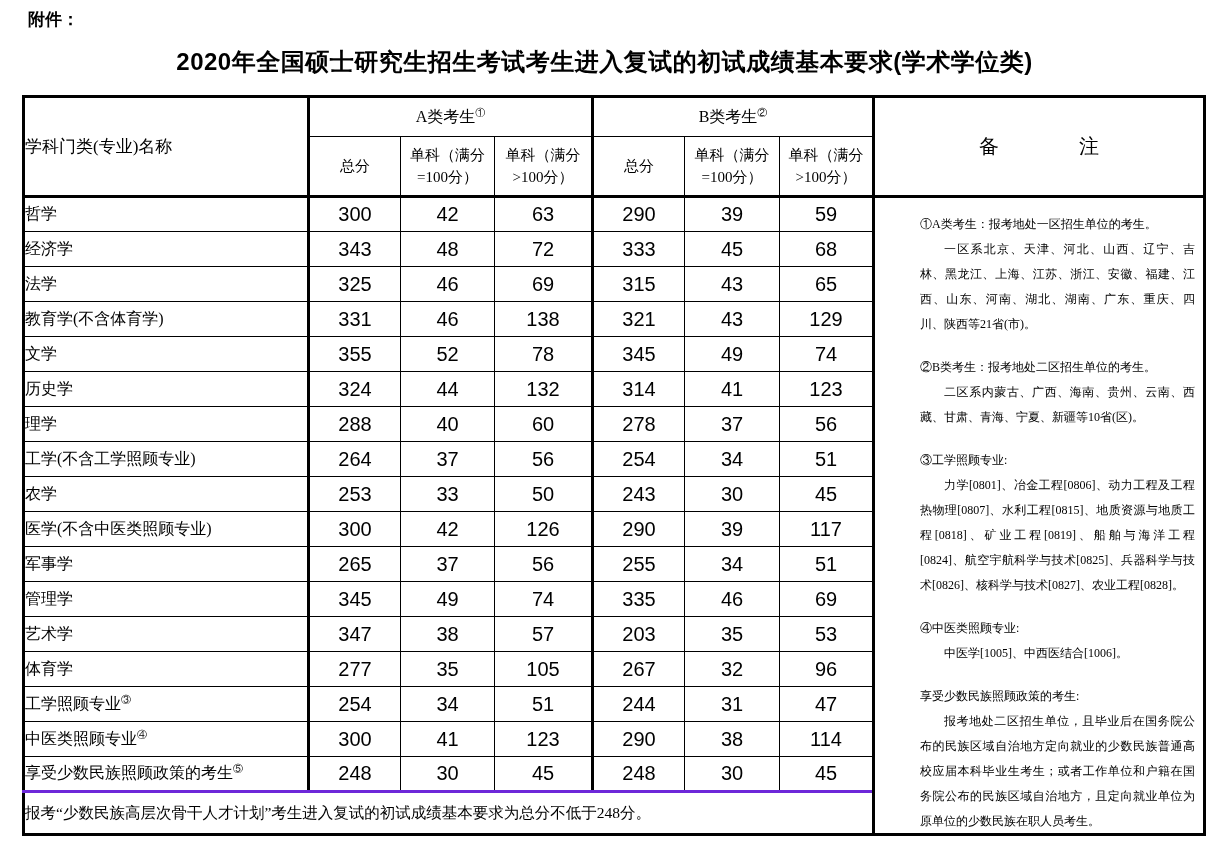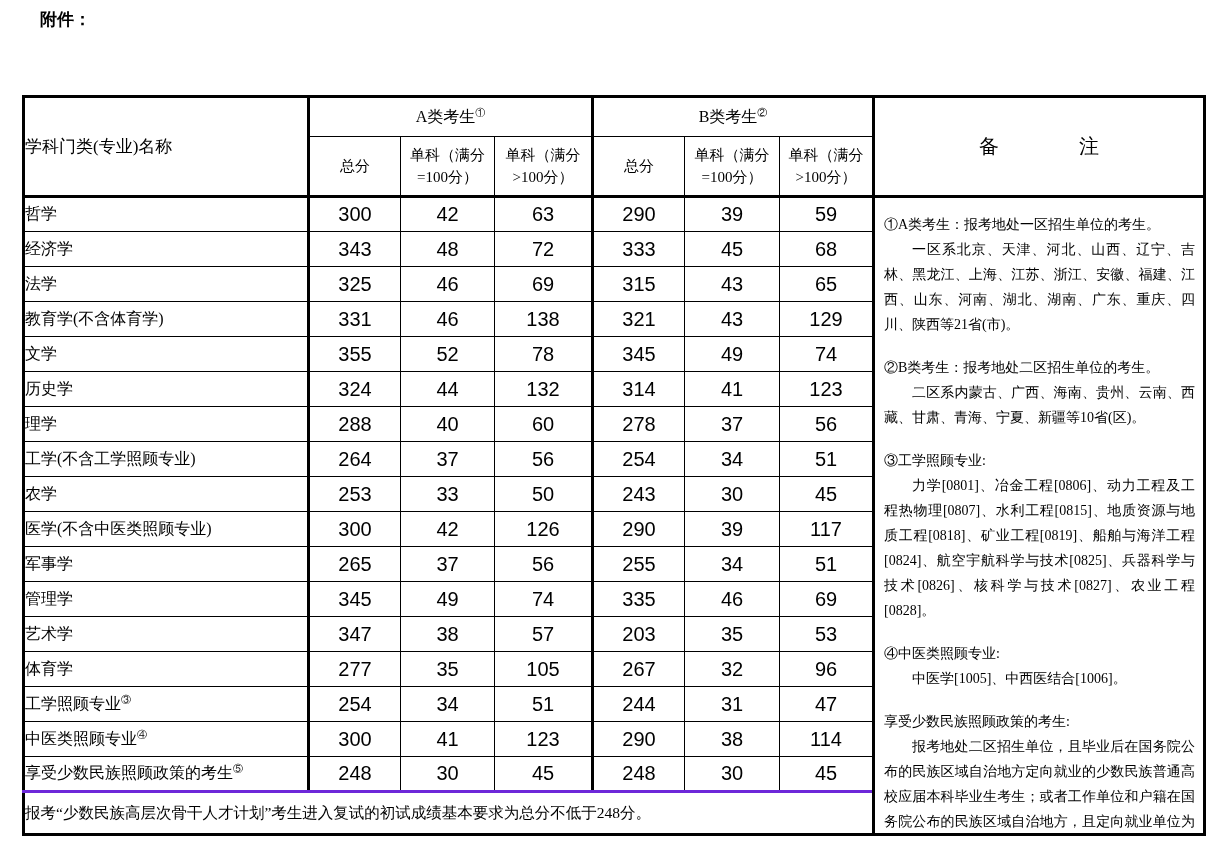--- a/index.html
+++ b/index.html
@@ -7,21 +7,21 @@
     position: relative;
     width: 1209px;
     height: 849px;
     background: #fff;
     color: #000;
     font-family: "Liberation Serif", serif;
     overflow: hidden;
   }
   .attachment {
     position: absolute;
-    left: 40px;
+    left: 28px;
     top: 8px;
     font-size: 17px;
     font-weight: 700;
     font-family: "Liberation Sans", sans-serif;
   }
   .title {
     position: absolute;
     left: 0;
     top: 46px;
     width: 1209px;
@@ -68,23 +68,24 @@
   .c-num {
     text-align: center;
     font-family: "Liberation Sans", sans-serif;
     font-size: 20px;
   }
   .c-notes { vertical-align: top; }
   .notes-inner {
     height: 618px;
     overflow: hidden;
     padding: 11px 8px 0 9px;
-    font-size: 14px;
+    font-size: 12px;
     line-height: 25px;
     text-align: justify;
+    margin-left: 36px;
   }
   .note-p { margin: 0; }
   .note-indent { text-indent: 2em; }
   .note-gap { margin-top: 18px; }
   .c-footer {
     text-align: left;
     padding-left: 9px;
     font-size: 15.5px;
     border-top: 3px solid #000 !important;
   }
@@ -93,20 +94,21 @@
   tr.hrow1 { height: 40px; }
   tr.hrow2 { height: 60px; }
   tr.drow { height: 35px; }
   tr.frow { height: 43px; }
 </style>
 </head>
 <body>
 
 <div class="page">
   <div class="attachment">附件：</div>
+  <div class="title">2020年全国硕士研究生招生考试考生进入复试的初试成绩基本要求(学术学位类)</div>
 
   <table class="score">
     <colgroup>
       <col style="width:285px">
         <col style="width:92px">
         <col style="width:94px">
         <col style="width:98px">
       <col style="width:92px">
         <col style="width:95px">
         <col style="width:94px">

